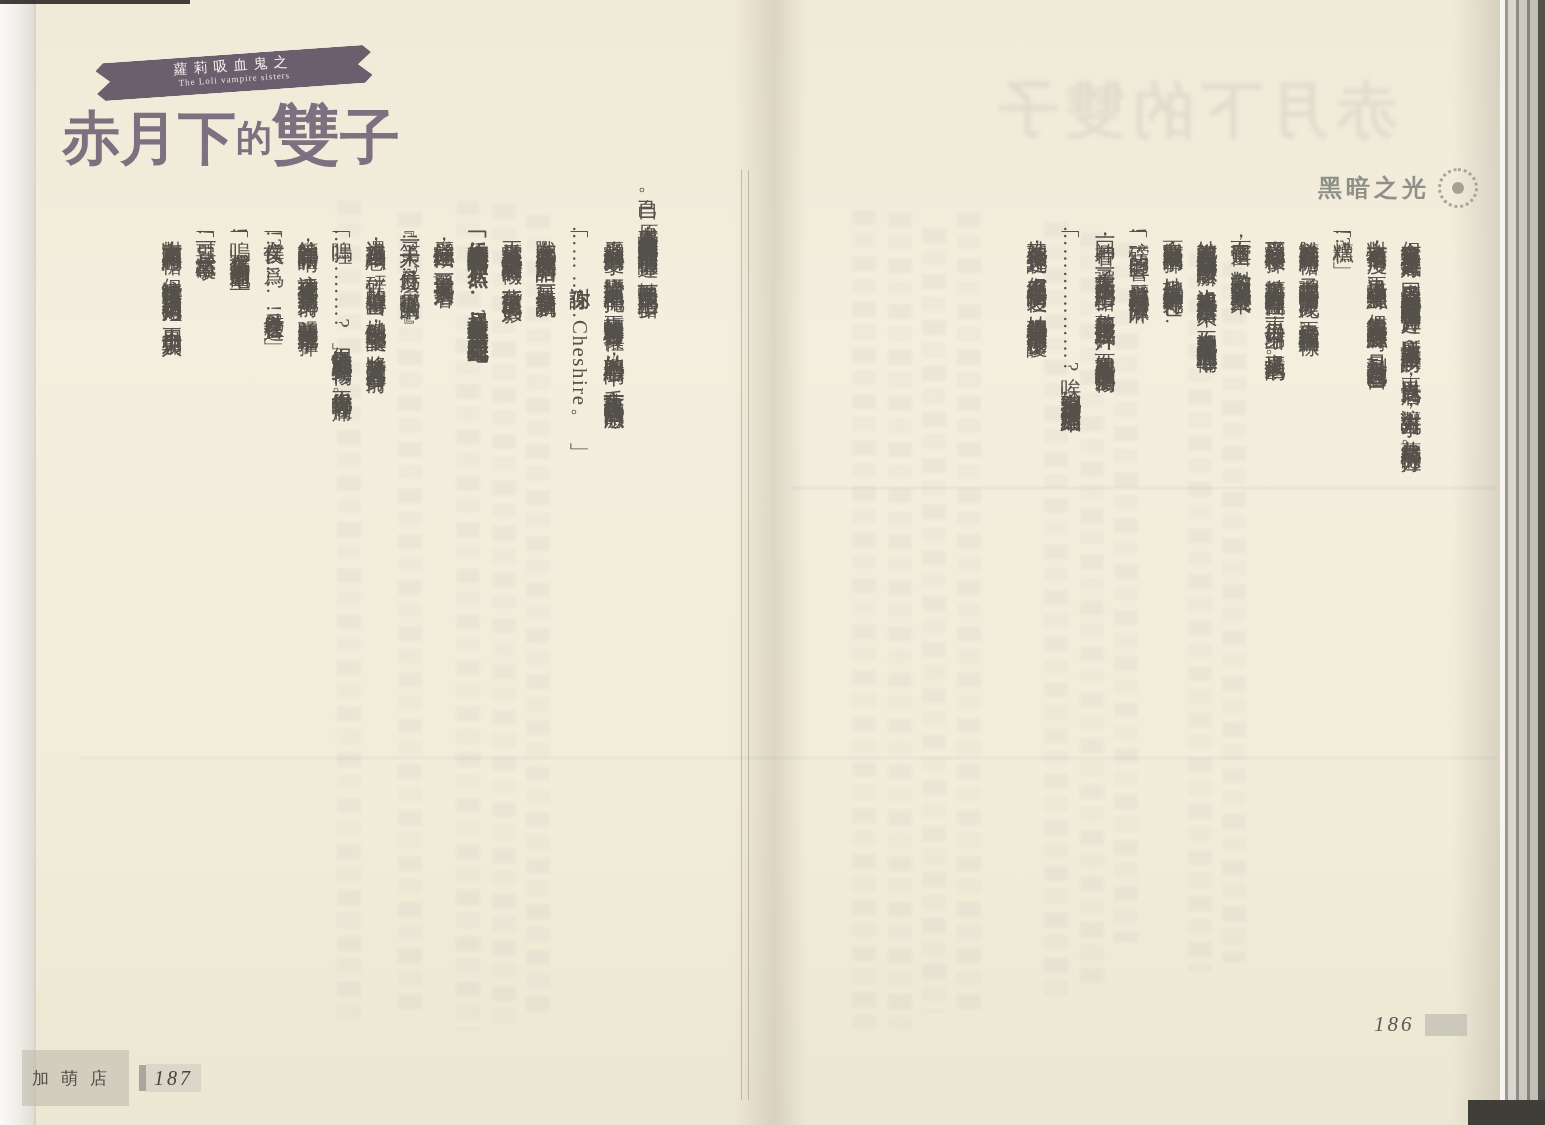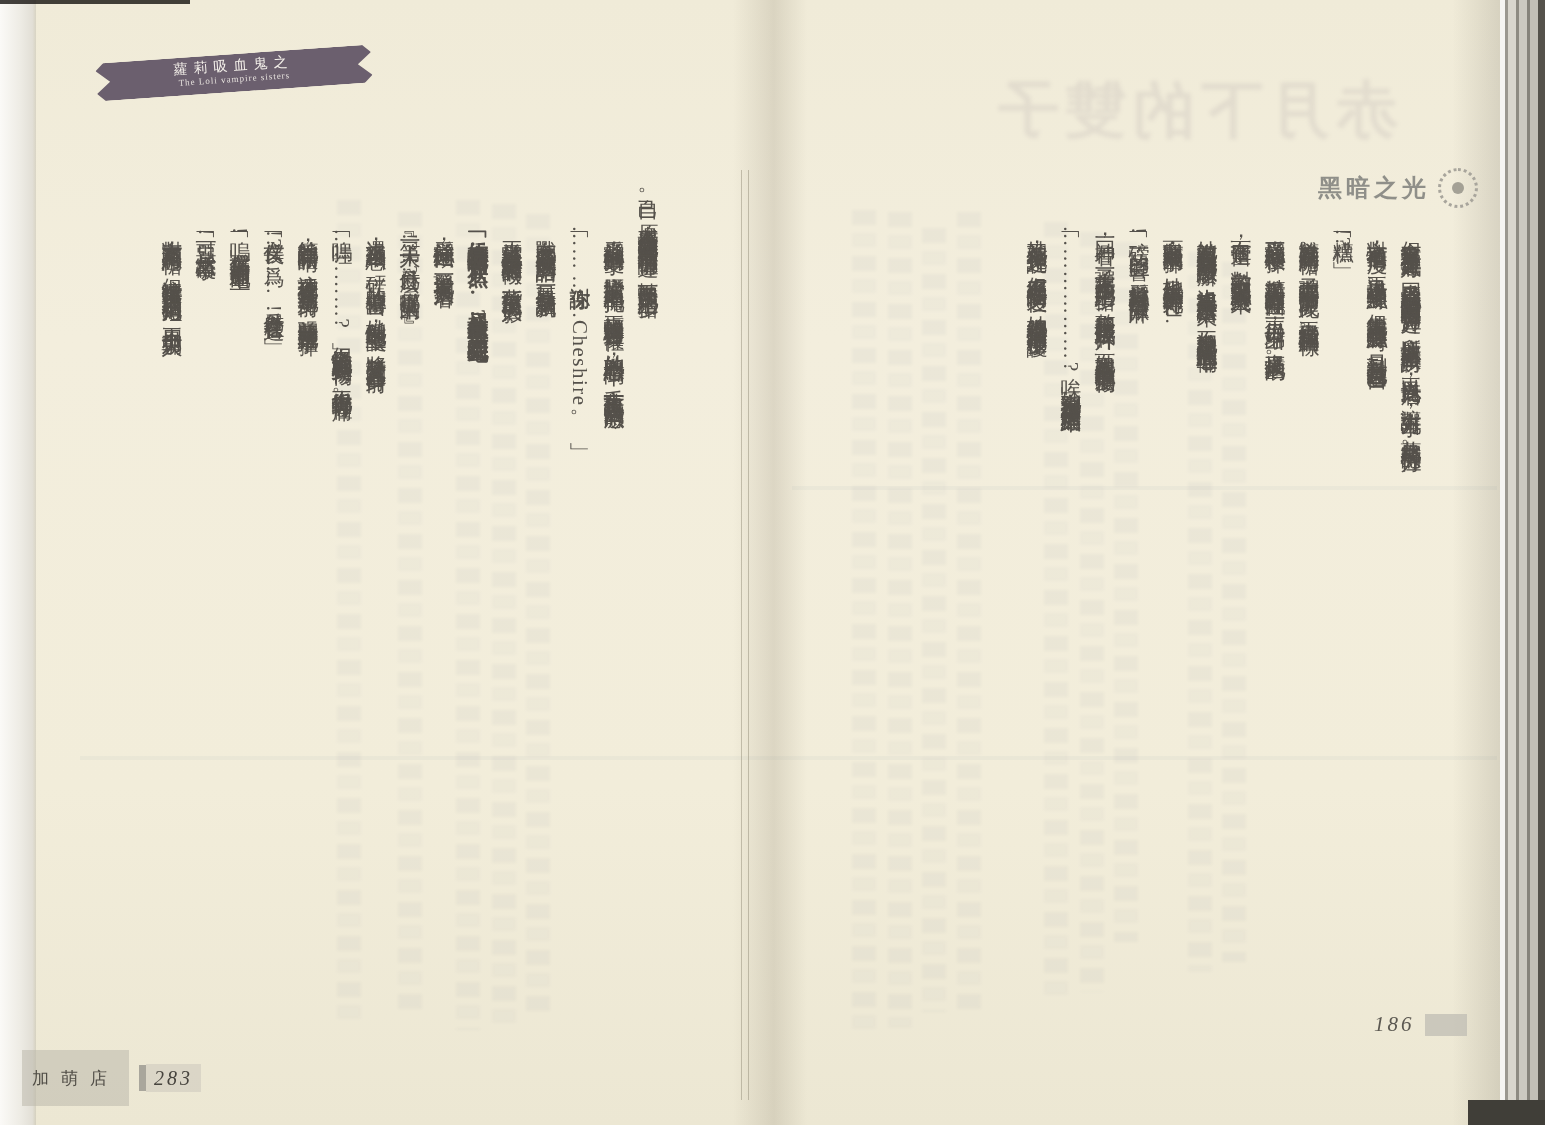--- a/index.html
+++ b/index.html
@@ -101,20 +101,21 @@
   <div class="top-sliver"></div>
   <div class="right-curve"></div>
   <div class="page-stack"></div>
   <div class="corner-dark"></div>
 
   <div class="logo">
     <div class="ribbon">
       <div class="l1">蘿莉吸血鬼之</div>
       <div class="l2">The Loli vampire sisters</div>
     </div>
+    <div class="big-title"><span class="tc0">赤</span><span class="tc1">月</span><span class="tc2">下</span><span class="tc3">的</span><span class="tc4">雙</span><span class="tc5">子</span></div>
   </div>
 
   <div class="chapter">
     <div class="txt">黑暗之光</div>
     <div class="flower">
         <div class="core"></div>
       </div>
   </div>
 
   <div class="page-text lp-text">
@@ -149,21 +150,21 @@
     <p>「………………唉?」她完全沒想到最後居然是這樣的結果。</p>
     <p>她並不相信鬼神之說，但在經歷了這個瞬間之後，她總覺得是女僕長的那把步槍保護了</p>
   </div>
 
   <div class="foot-left">
     <div class="store-band">
       <span class="store">加萌店</span>
     </div>
     <div class="foot-bar"></div>
     <div class="pageno-band">
-      <span class="pageno-left">283</span>
+      <span class="pageno-left">187</span>
     </div>
   </div>
   <div class="foot-right">
     <span class="pageno-right">186</span>
     <div class="foot-right-box"></div>
   </div>
 
 </div>
 
 </body></html>

